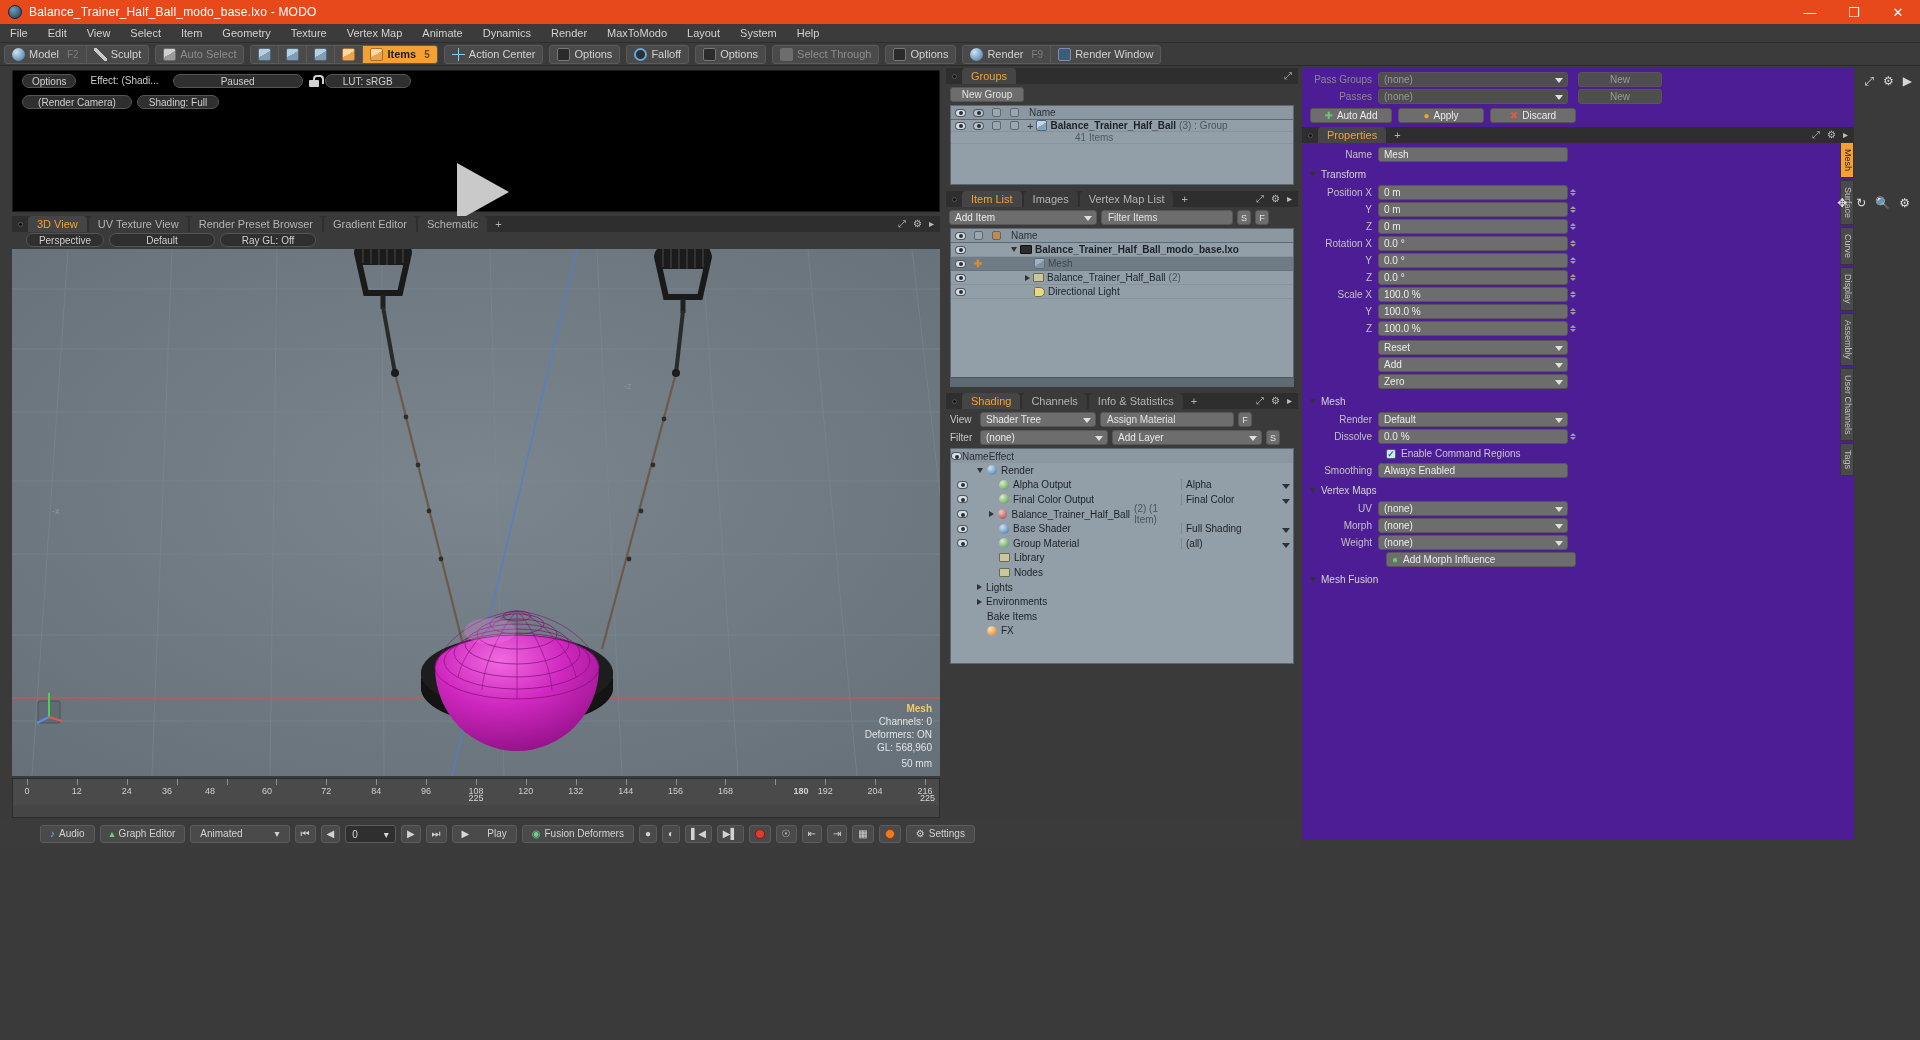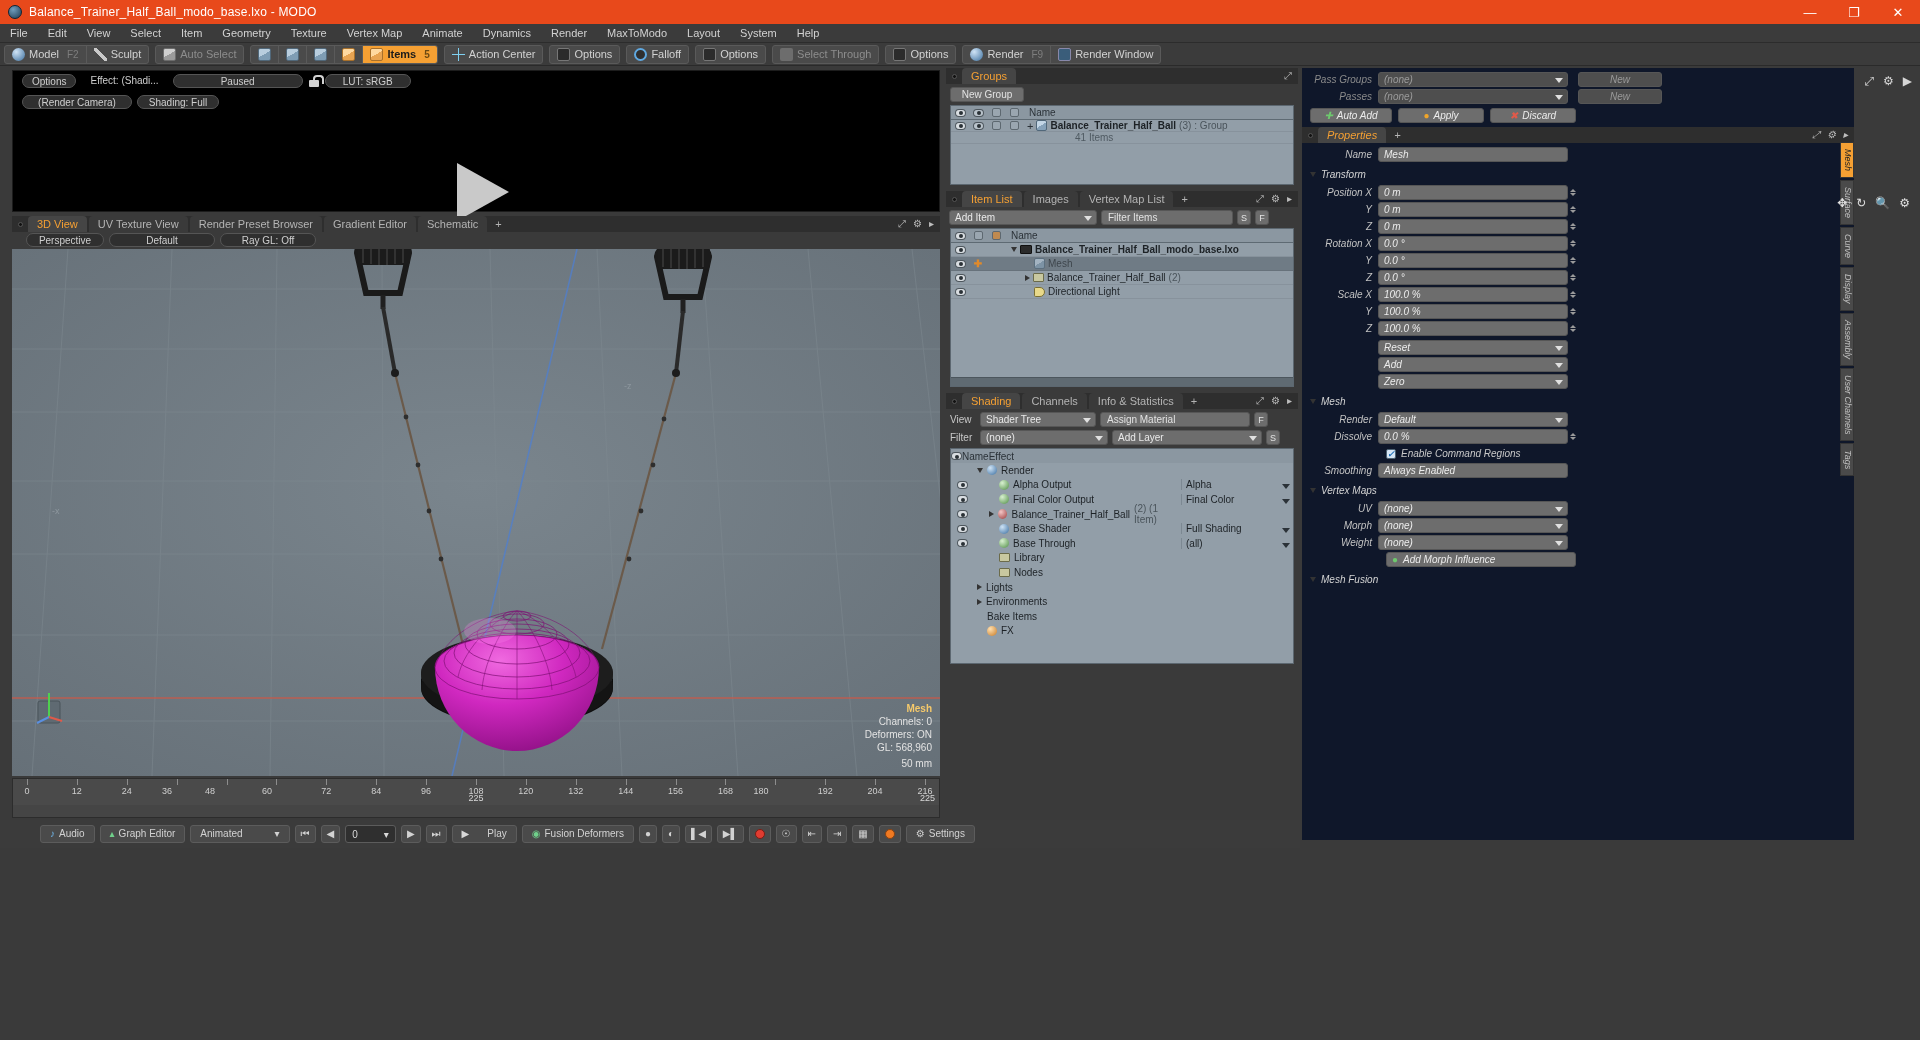--- a/index.html
+++ b/index.html
@@ -162,21 +162,21 @@
   .shrow .ef { width:112px; border-left:1px solid #7c8892; padding-left:4px; position:relative;}
   .shrow .ef .cav{position:absolute;right:3px;top:5px;width:0;height:0;
      border-left:4px solid transparent;border-right:4px solid transparent;border-top:5px solid #2b3238;}
   .shrow .gut { width:22px; display:flex; align-items:center; justify-content:center;}
   .sphic{width:10px;height:10px;border-radius:50%;background:radial-gradient(circle at 33% 30%,#cfe3f5,#3a6ea0);}
   .sphic.g{background:radial-gradient(circle at 33% 30%,#d8f0d0,#4e8c44);}
   .sphic.r{background:radial-gradient(circle at 33% 30%,#f3c6c6,#9b3b3b);}
   .sphic.o{background:radial-gradient(circle at 33% 30%,#ffe0b0,#c87b26);}
 
   
-  .pcol { position:absolute; left:1302px; top:68px; width:552px; height:772px; background:#0f172a;font-style:italic;}
+  .pcol { position:absolute; left:1302px; top:68px; width:552px; height:772px; background:#4c1d95;}
   .prow { display:flex; align-items:center; height:15px; margin-bottom:2px; }
   .plab { width:76px; text-align:right; padding-right:6px; font-size:10px; color:#c2c2c2;}
   .plab.dim { color:#8b8b8b; }
   .pval { flex:1; height:15px; background:#6d6d6d; border:1px solid #565656; border-radius:3px;
     font-size:10px; color:#ececec; display:flex; align-items:center; padding:0 5px; position:relative;}
   .pval.dark { background:#4e4e4e; color:#9a9a9a;}
   .pval .cav{position:absolute;right:4px;top:5px;width:0;height:0;
      border-left:4px solid transparent;border-right:4px solid transparent;border-top:5px solid #e0e0e0;}
   .spin { width:9px; height:15px; display:flex; flex-direction:column; justify-content:center; gap:1px; margin-left:2px;}
   .spin i{width:0;height:0;border-left:3px solid transparent;border-right:3px solid transparent;}
@@ -522,21 +522,21 @@
         <div class="tl-lab" style="left: 512.889px;">120</div>
         <div class="tl-tick" style="left: 562.778px;"></div>
         <div class="tl-lab" style="left: 562.778px;">132</div>
         <div class="tl-tick" style="left: 612.667px;"></div>
         <div class="tl-lab" style="left: 612.667px;">144</div>
         <div class="tl-tick" style="left: 662.556px;"></div>
         <div class="tl-lab" style="left: 662.556px;">156</div>
         <div class="tl-tick" style="left: 712.444px;"></div>
         <div class="tl-lab" style="left: 712.444px;">168</div>
         <div class="tl-tick" style="left: 762.333px;"></div>
-        <div class="tl-lab" style="left: 748px;">180</div>
+        <div class="tl-lab" style="left: 788px; font-weight: bold;">180</div>
         <div class="tl-tick" style="left: 812.222px;"></div>
         <div class="tl-lab" style="left: 812.222px;">192</div>
         <div class="tl-tick" style="left: 862.111px;"></div>
         <div class="tl-lab" style="left: 862.111px;">204</div>
         <div class="tl-tick" style="left: 912px;"></div>
         <div class="tl-lab" style="left: 912px;">216</div>
         <div class="tl-mid">225</div>
         <div class="tl-end">225</div>
       </div>
   </div>
@@ -778,21 +778,21 @@
           <span>▸</span>
         </div>
       </div>
     <div style="background:#3a3a3a;padding:3px 4px 1px 4px;">
       <div style="display:flex;gap:4px;align-items:center;margin-bottom:3px;">
         <span style="width:26px;font-size:10px;">View</span>
         <div class="cbox" style="width:116px">
           <span>Shader Tree</span>
             <i class="cav"></i>
         </div>
-        <div class="fld" style="width:150px">Assign Material</div>
+        <div class="fld" style="width:134px">Assign Material</div>
         <div class="mini">F</div>
       </div>
       <div style="display:flex;gap:4px;align-items:center;">
         <span style="width:26px;font-size:10px;">Filter</span>
         <div class="cbox" style="width:128px">
           <span>(none)</span>
             <i class="cav"></i>
         </div>
         <div class="cbox" style="width:150px">
           <span>Add Layer</span>
@@ -864,21 +864,21 @@
             </div>
             <div class="ef">Full Shading<i class="cav"></i></div>
           </div>
           <div class="shrow">
             <div class="gut">
               <div class="eye"></div>
             </div>
             <div class="nm" style="padding-left:16px">
               <span style="width:6px;display:inline-block"></span>
               <span class="sphic g"></span>
-              <span>Base Through</span>
+              <span>Group Material</span>
             </div>
             <div class="ef">(all)<i class="cav"></i></div>
           </div>
           <div class="shrow">
             <div class="gut"></div>
             <div class="nm" style="padding-left:16px">
               <span style="width:6px;display:inline-block"></span>
               <span class="folderic"></span>
               <span>Library</span>
             </div>

